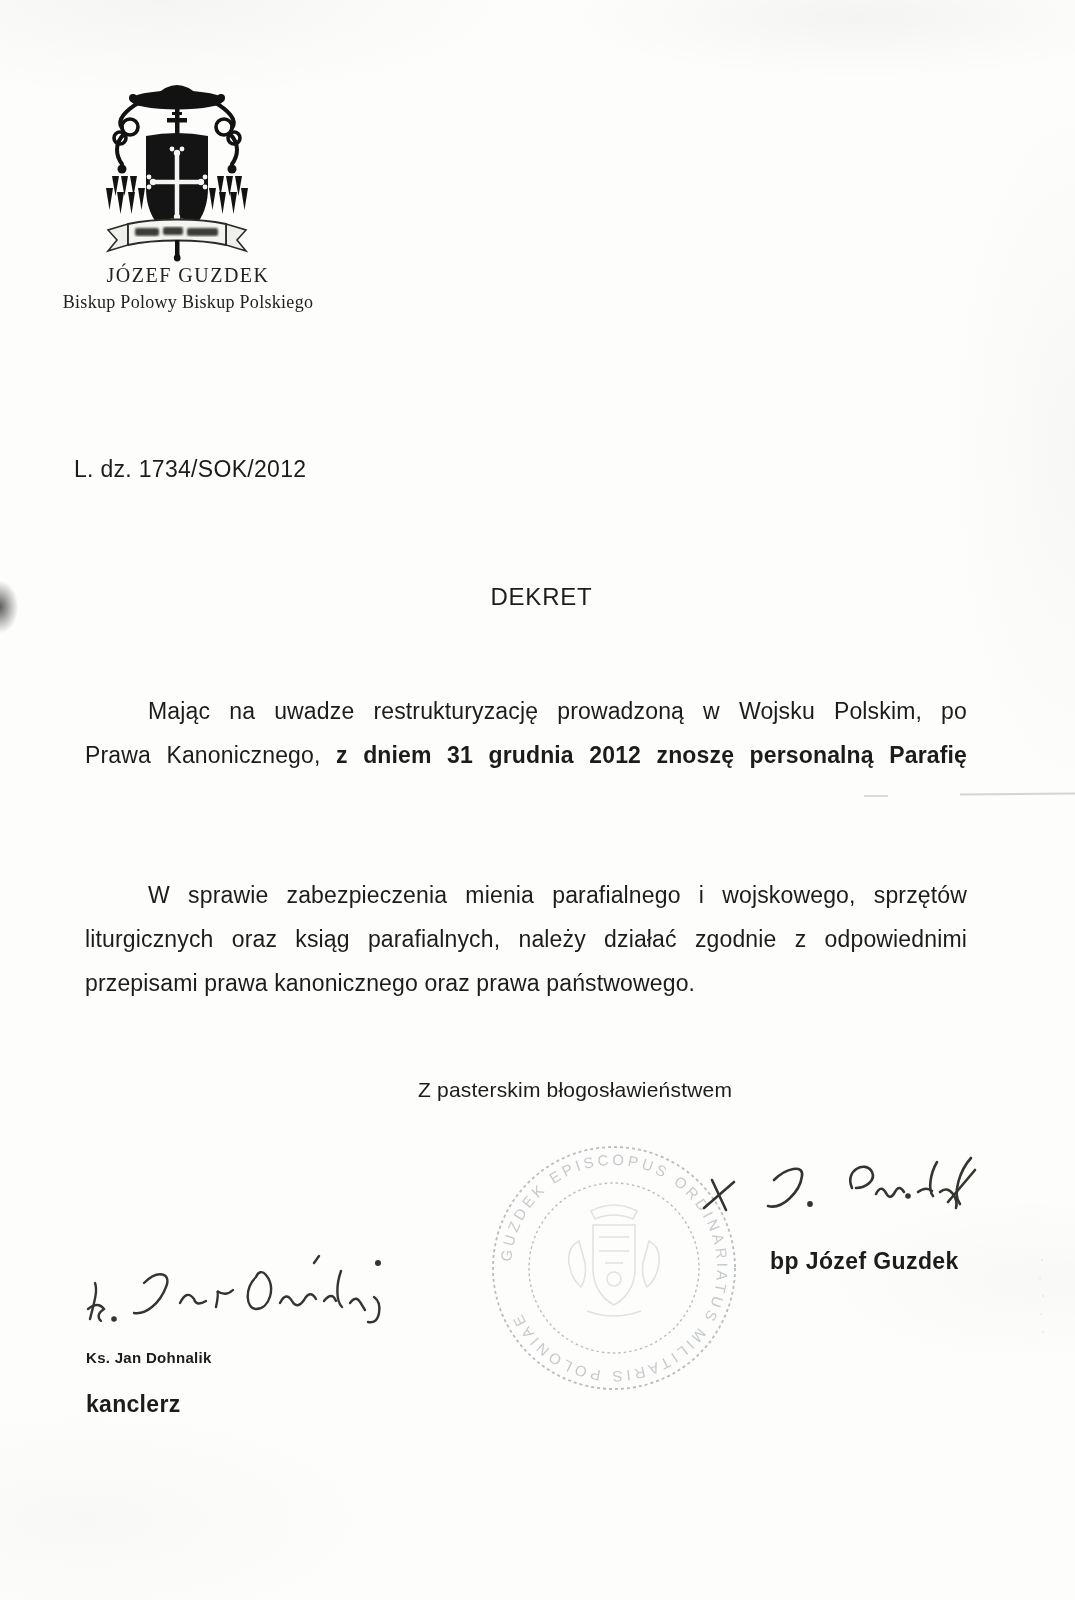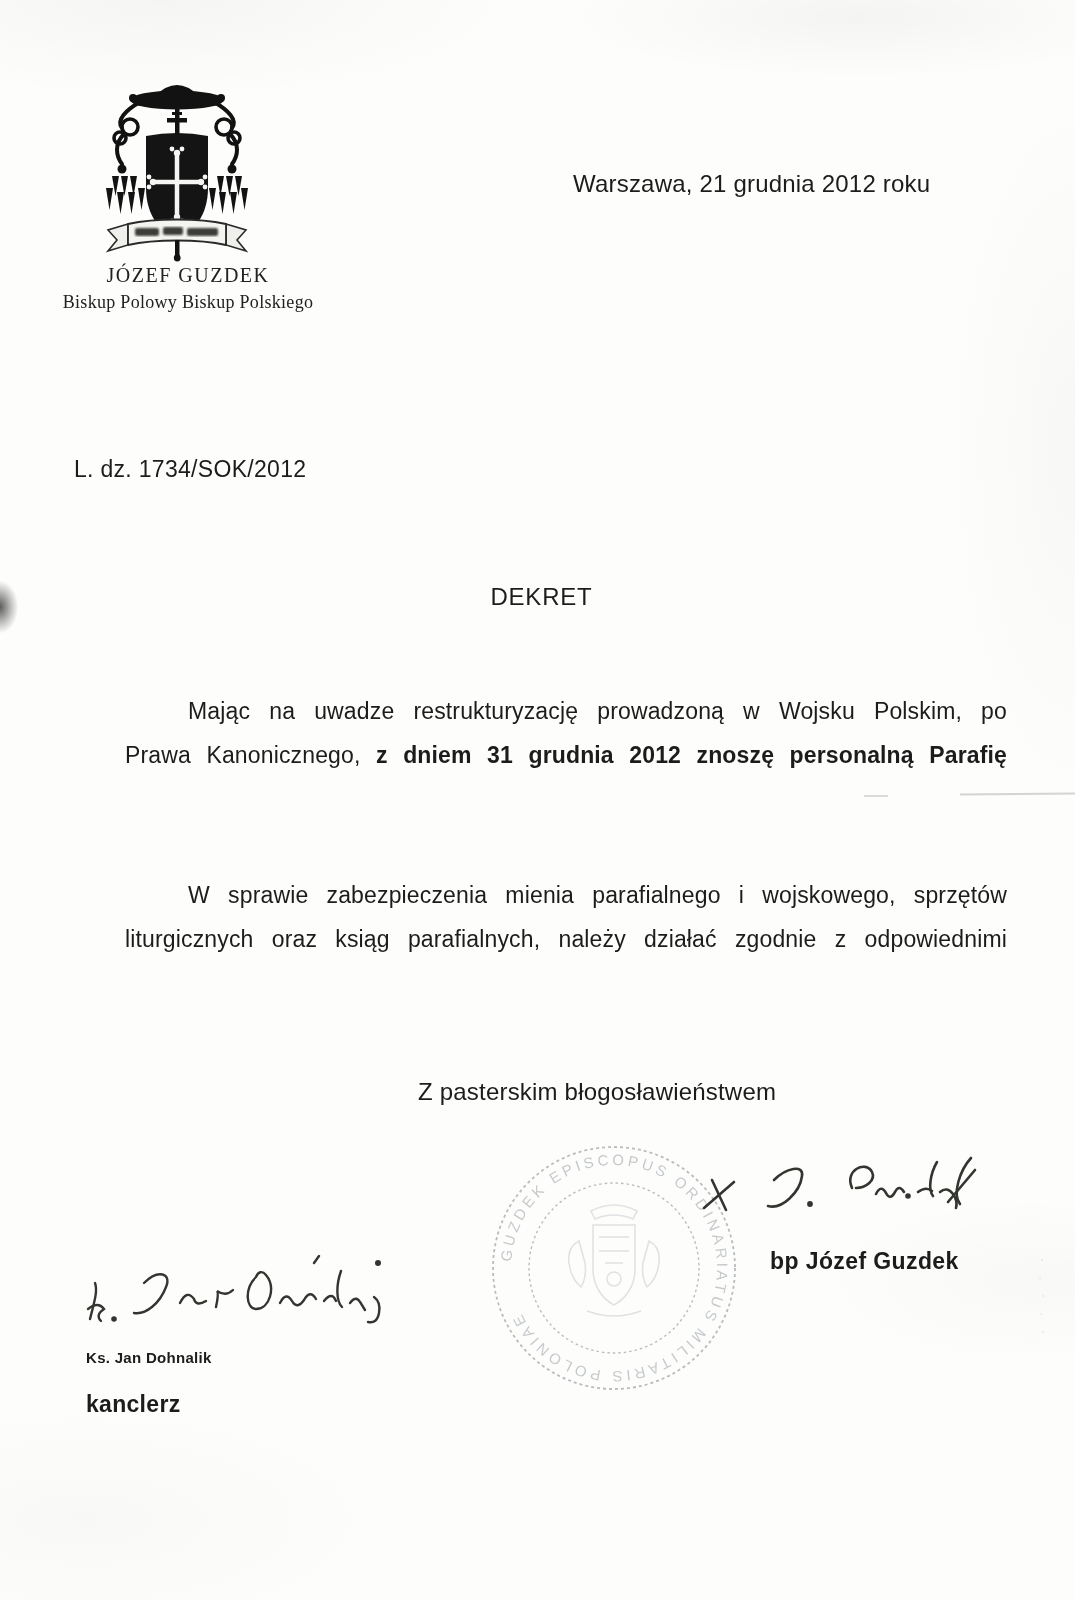--- a/index.html
+++ b/index.html
@@ -23,28 +23,28 @@
   
   .crest{left:100px;top:72px;width:155px;height:190px;}
   .sender{left:18px;top:261px;width:340px;text-align:center;
     font-family:"Liberation Serif", serif;color:#222;}
   .sender-name{font-size:20px;letter-spacing:1.5px;line-height:28px;text-align:center;}
   .sender-title{font-size:18px;letter-spacing:.3px;line-height:26px;}
   .dateline{left:573px;top:170px;font-size:24px;letter-spacing:.2px;}
   .refno{left:74px;top:456px;font-size:23px;letter-spacing:.3px;}
   .heading{left:0;top:583px;width:1083px;text-align:center;font-size:24px;letter-spacing:.8px;}
   
-  .para{left:85px;width:882px;font-size:23px;letter-spacing:.15px;margin-left:40px;}
+  .para{left:85px;width:882px;font-size:23px;letter-spacing:.15px;}
   .p1{top:689px;}
   .p2{top:873px;}
   .tline{height:44px;line-height:44px;overflow:visible;}
   .tline.just{text-align:justify;text-align-last:justify;}
   .tline.ind{text-indent:63px;}
   .tline .b{font-weight:bold;}
-  .closing{left:418px;top:1078px;font-size:24px;letter-spacing:.2px;text-align:right;}
+  .closing{left:418px;top:1078px;font-size:21px;letter-spacing:.2px;text-align:right;}
   
   .seal{left:487px;top:1141px;width:254px;height:254px;opacity:.55;filter:blur(.4px);}
   .sig-bishop{left:690px;top:1146px;width:290px;height:105px;}
   .bp-printed{left:770px;top:1248px;font-size:23px;font-weight:bold;letter-spacing:.4px;}
   .sig-chanc{left:78px;top:1255px;width:330px;height:100px;}
   .chanc-name{left:86px;top:1349px;font-size:15px;font-weight:bold;letter-spacing:.3px;}
   .chanc-role{left:86px;top:1391px;font-size:23px;font-weight:bold;letter-spacing:.3px;text-align:right;}
   
   .smudge-left{left:-8px;top:581px;width:26px;height:52px;
     background:radial-gradient(ellipse at 30% 50%, rgba(50,50,50,.8), rgba(90,90,90,.35) 45%, transparent 72%);}
@@ -153,33 +153,33 @@
           </filter>
         </defs>
     </svg>
   </div>
 
   <div class="abs sender">
     <div class="sender-name">JÓZEF GUZDEK</div>
     <div class="sender-title">Biskup Polowy Biskup Polskiego</div>
   </div>
 
-  <div class="abs dateline">Warszawa, 21 grudnia 2012 roku</div>
 
   <div class="abs refno">L. dz. 1734/SOK/2012</div>
 
   <div class="abs heading">DEKRET</div>
 
   <div class="abs para p1">
       <div class="tline just ind"><span>Mając na uwadze restrukturyzację prowadzoną w Wojsku Polskim, po</span></div>
       <div class="tline just"><span>Prawa Kanonicznego, </span><span class="b">z dniem 31 grudnia 2012 znoszę personalną Parafię</span></div>
     </div>
   <div class="abs para p2">
       <div class="tline just ind"><span>W sprawie zabezpieczenia mienia parafialnego i wojskowego, sprzętów</span></div>
       <div class="tline just"><span>liturgicznych oraz ksiąg parafialnych, należy działać zgodnie z odpowiednimi</span></div>
+      <div class="tline"><span>przepisami prawa kanonicznego oraz prawa państwowego.</span></div>
     </div>
 
   <div class="abs artifact-dash"></div>
   <div class="abs artifact-line"></div>
 
   <div class="abs closing">Z pasterskim błogosławieństwem</div>
 
   <div class="abs seal">
     <svg width="254" height="254" viewBox="0 0 254 254">
       <defs>

